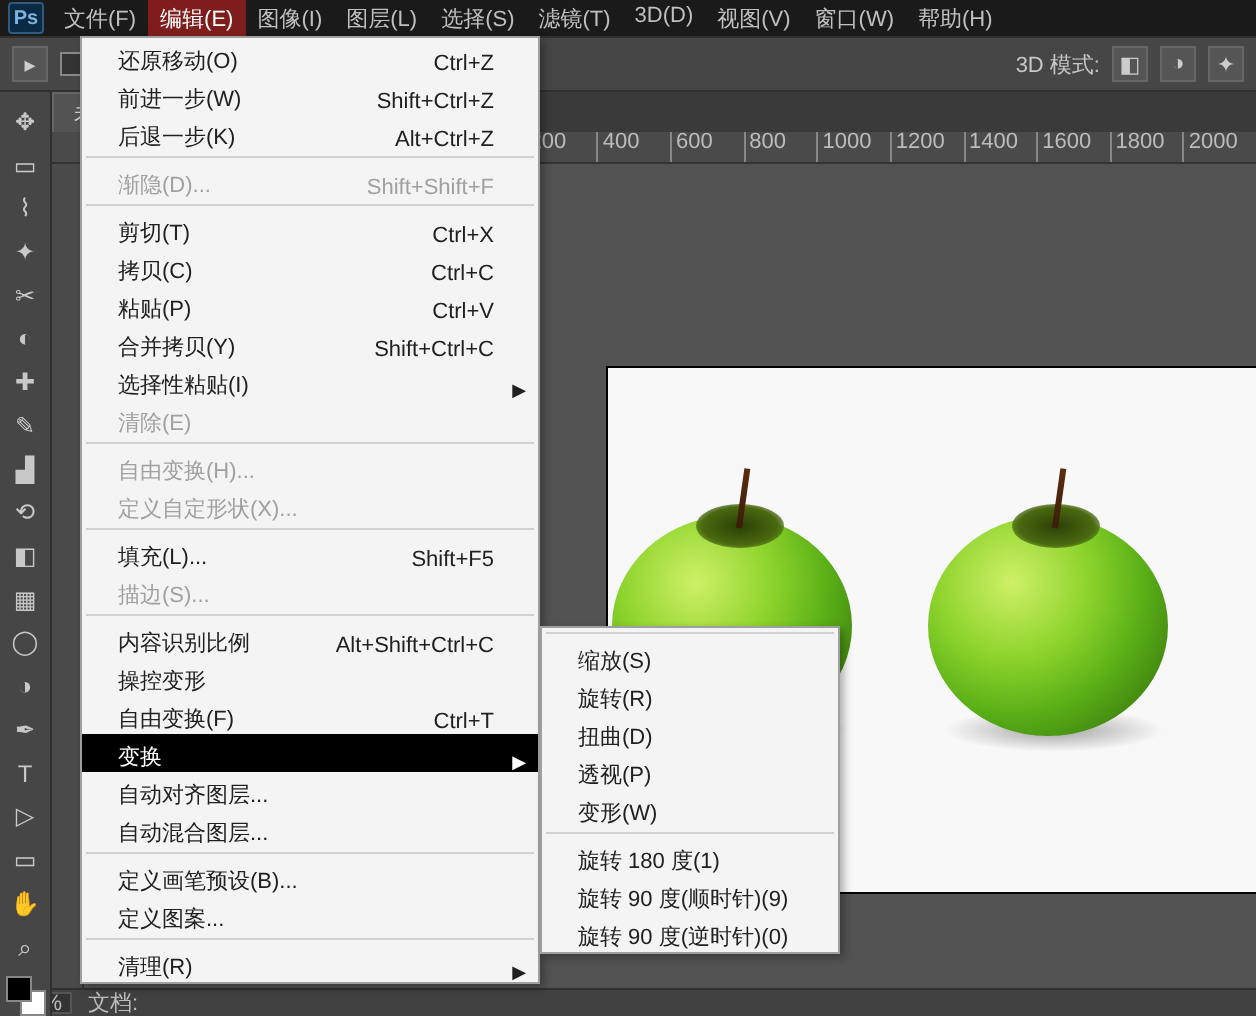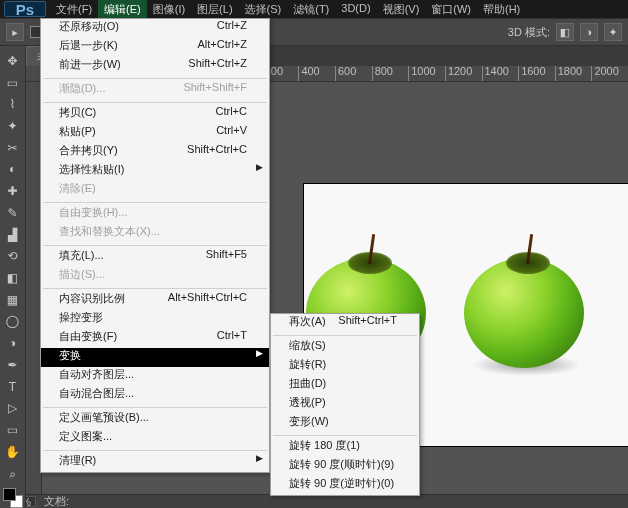--- a/index.html
+++ b/index.html
@@ -1,40 +1,40 @@
 <!DOCTYPE html>
 <html><head>
 <meta charset="utf-8">
 <style>
 *{margin:0;padding:0;box-sizing:border-box;font-family:"Segoe UI",Tahoma,sans-serif;font-size:11px;-webkit-font-smoothing:antialiased}
 body{width:628px;height:508px;overflow:hidden;background:#535353;position:relative}
 .menubar{height:18px;background:#1a1a1a;display:flex;align-items:center;padding:0 4px;position:relative;z-index:10}
-.ps-icon{width:42px;height:16px;background:#0a2942;color:#7cb5e0;display:flex;align-items:center;justify-content:center;font-weight:bold;font-size:15px;border:1px solid #2d5a7e;border-radius:2px;margin-right:4px}
+.ps-icon{width:18px;height:16px;background:#0a2942;color:#7cb5e0;display:flex;align-items:center;justify-content:center;font-weight:bold;font-size:10px;border:1px solid #2d5a7e;border-radius:2px;margin-right:4px}
 .menubar .mi{color:#c0c0c0;padding:2px 6px;cursor:pointer}
-.menubar .mi.open{background:#14532d;color:#fff}
+.menubar .mi.open{background:#7f1d1d;color:#fff}
 .opts{height:28px;background:#464646;border-top:1px solid #303030;border-bottom:1px solid #303030;display:flex;align-items:center;padding:0 6px;gap:6px;position:relative;z-index:5}
 .opts .ico{width:18px;height:18px;border:1px solid #666;background:#555;display:flex;align-items:center;justify-content:center;color:#ccc}
 .opts .cb{width:12px;height:12px;border:1px solid #888;background:#333}
 .opts .lbl{color:#c8c8c8}
 .opts .dd{width:110px;height:18px;background:#333;border:1px solid #555;color:#aaa;display:flex;align-items:center;padding:0 4px;justify-content:space-between}
 .tabbar{height:20px;background:#3a3a3a;display:flex;align-items:flex-end;padding-left:26px;position:relative;z-index:5}
 .tab{background:#535353;color:#d0d0d0;padding:3px 10px 2px;border-top:1px solid #666;border-left:1px solid #666;border-right:1px solid #666;font-size:10px}
 .workspace{position:absolute;inset:66px 0 14px 26px;background:#535353;overflow:hidden}
 .ruler-h{position:absolute;top:0;left:16px;right:0;height:16px;background:#4a4a4a;border-bottom:1px solid #333;color:#bcbcbc;font-size:9px;display:flex;overflow:hidden}
 .ruler-h span{display:inline-block;width:60px;border-left:1px solid #888;padding-left:2px;height:16px;line-height:10px}
 .ruler-v{position:absolute;left:0;top:16px;bottom:0;width:16px;background:#4a4a4a;border-right:1px solid #333}
 .ruler-c{position:absolute;left:0;top:0;width:16px;height:16px;background:#4a4a4a;border-right:1px solid #333;border-bottom:1px solid #333}
 .canvas{position:absolute;left:278px;top:118px;width:340px;height:262px;background:#f8f8f8;box-shadow:0 0 0 1px #000}
 .toolbar{position:absolute;left:0;top:46px;bottom:0;width:26px;background:#464646;border-right:1px solid #303030;display:flex;flex-direction:column;align-items:center;padding-top:4px;z-index:6}
 .tool{width:22px;height:20px;margin:1px 0;display:flex;align-items:center;justify-content:center;color:#c8c8c8;font-size:12px;cursor:pointer;position:relative}
 .swatch{width:20px;height:20px;position:relative;margin-top:4px}
 .swatch .fg{position:absolute;width:13px;height:13px;background:#000;border:1px solid #888;left:0;top:0}
 .swatch .bg{position:absolute;width:13px;height:13px;background:#fff;border:1px solid #888;right:0;bottom:0}
 .menu{position:absolute;background:#f4f4f4;border:1px solid #9f9f9f;box-shadow:2px 2px 4px rgba(0,0,0,0.3);z-index:100}
-.menu .row{height:19px;display:flex;align-items:flex-start;padding:0 22px 0 18px;color:#202020;cursor:default;white-space:nowrap;position:relative}
+.menu .row{height:19px;display:flex;align-items:flex-end;padding:0 22px 0 18px;color:#202020;cursor:default;white-space:nowrap;position:relative}
 .menu .row.dis{color:#a0a0a0}
 .menu .row.hi{background:#000000;color:#fff}
 .menu .row .sc{position:absolute;right:22px}
 .menu .row .arr{position:absolute;right:6px;font-size:9px}
 .menu .sep{height:1px;background:#d0d0d0;margin:2px 2px}
 .m1{left:40px;top:18px;width:230px}
 .m2{left:270px;top:313px;width:150px}
 .status{position:absolute;bottom:0;left:0;right:0;height:14px;background:#414141;border-top:1px solid #303030;display:flex;align-items:center;padding:0 4px;gap:8px;color:#bcbcbc;font-size:9px}
 .status .zoom{background:#333;border:1px solid #555;padding:0 4px;height:11px;display:flex;align-items:center}
 .apple{position:absolute;width:140px;height:150px}
@@ -145,34 +145,38 @@
     </div>
   </div>
 </div>
 
 <div class="menu m1" id="menu1">
     <div class="row">
       <span>还原移动(O)</span>
       <span class="sc">Ctrl+Z</span>
     </div>
     <div class="row">
+      <span>前进一步(W)</span>
+      <span class="sc">Shift+Ctrl+Z</span>
+    </div>
+    <div class="row">
       <span>后退一步(K)</span>
       <span class="sc">Alt+Ctrl+Z</span>
     </div>
-    <div class="row">
-      <span>前进一步(W)</span>
-      <span class="sc">Shift+Ctrl+Z</span>
-    </div>
     <div class="sep"></div>
     <div class="row dis">
       <span>渐隐(D)...</span>
       <span class="sc">Shift+Shift+F</span>
     </div>
     <div class="sep"></div>
     <div class="row">
+      <span>剪切(T)</span>
+      <span class="sc">Ctrl+X</span>
+    </div>
+    <div class="row">
       <span>拷贝(C)</span>
       <span class="sc">Ctrl+C</span>
     </div>
     <div class="row">
       <span>粘贴(P)</span>
       <span class="sc">Ctrl+V</span>
     </div>
     <div class="row">
       <span>合并拷贝(Y)</span>
       <span class="sc">Shift+Ctrl+C</span>
@@ -182,21 +186,21 @@
       <span class="arr">▶</span>
     </div>
     <div class="row dis">
       <span>清除(E)</span>
     </div>
     <div class="sep"></div>
     <div class="row dis">
       <span>自由变换(H)...</span>
     </div>
     <div class="row dis">
-      <span>查找和替换文本(X)...</span>
+      <span>定义自定形状(X)...</span>
     </div>
     <div class="sep"></div>
     <div class="row">
       <span>填充(L)...</span>
       <span class="sc">Shift+F5</span>
     </div>
     <div class="row dis">
       <span>描边(S)...</span>
     </div>
     <div class="sep"></div>
@@ -228,24 +232,20 @@
     <div class="row">
       <span>定义图案...</span>
     </div>
     <div class="sep"></div>
     <div class="row">
       <span>清理(R)</span>
       <span class="arr">▶</span>
     </div>
   </div>
 <div class="menu m2" id="menu2">
-    <div class="row">
-      <span>再次(A)</span>
-      <span class="sc">Shift+Ctrl+T</span>
-    </div>
     <div class="sep"></div>
     <div class="row">
       <span>缩放(S)</span>
     </div>
     <div class="row">
       <span>旋转(R)</span>
     </div>
     <div class="row">
       <span>扭曲(D)</span>
     </div>

